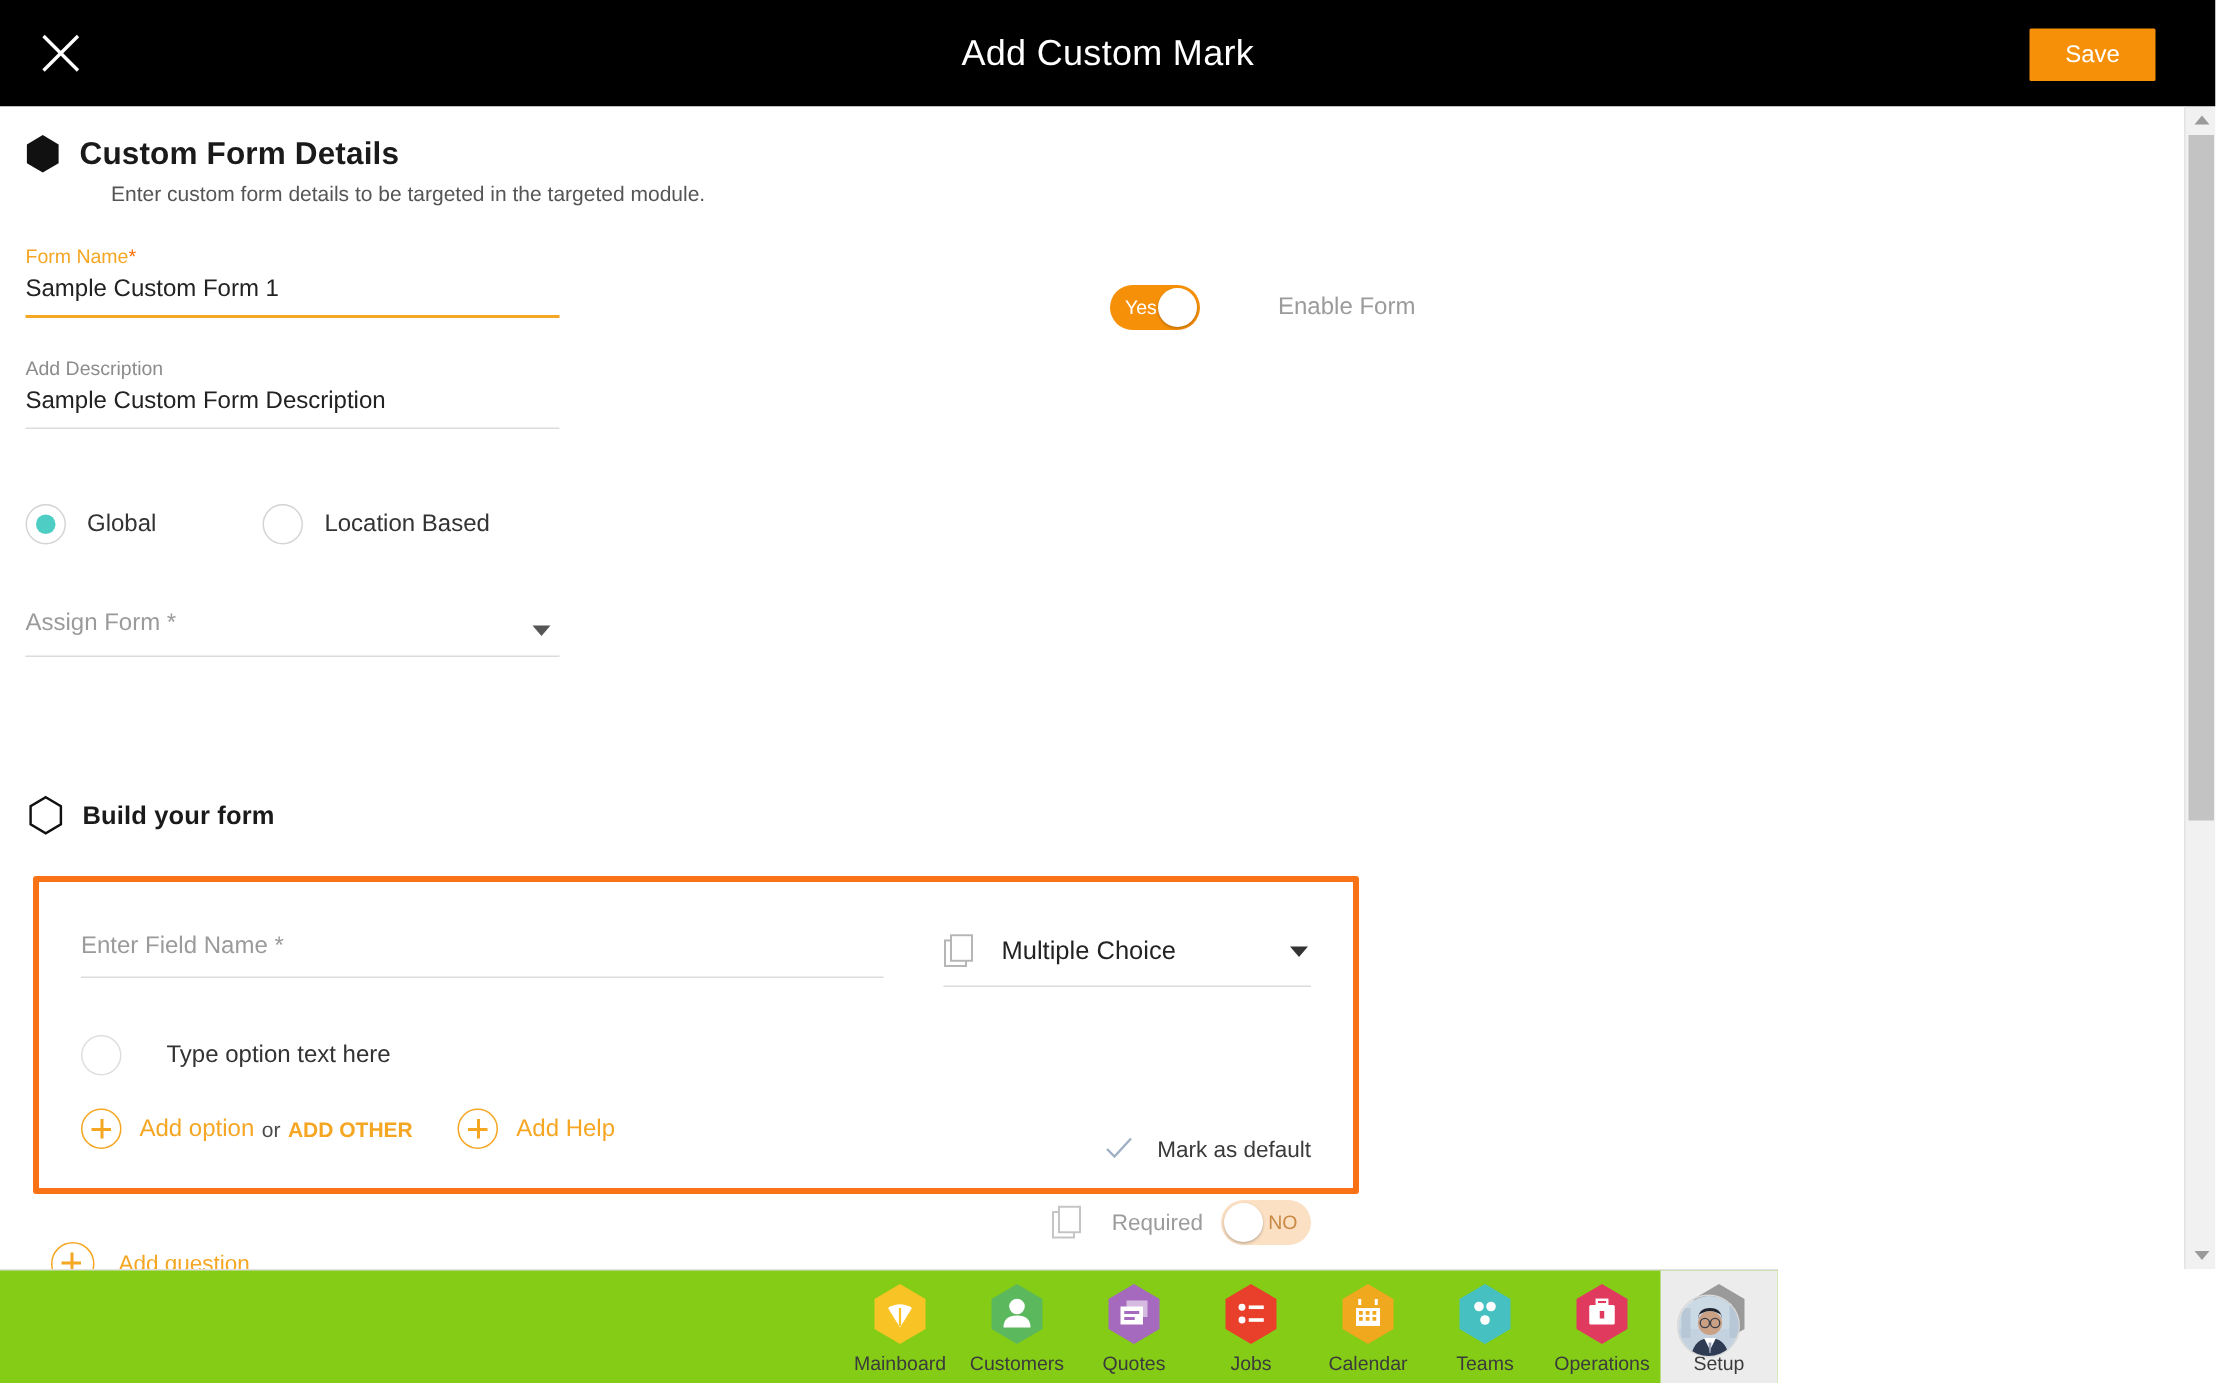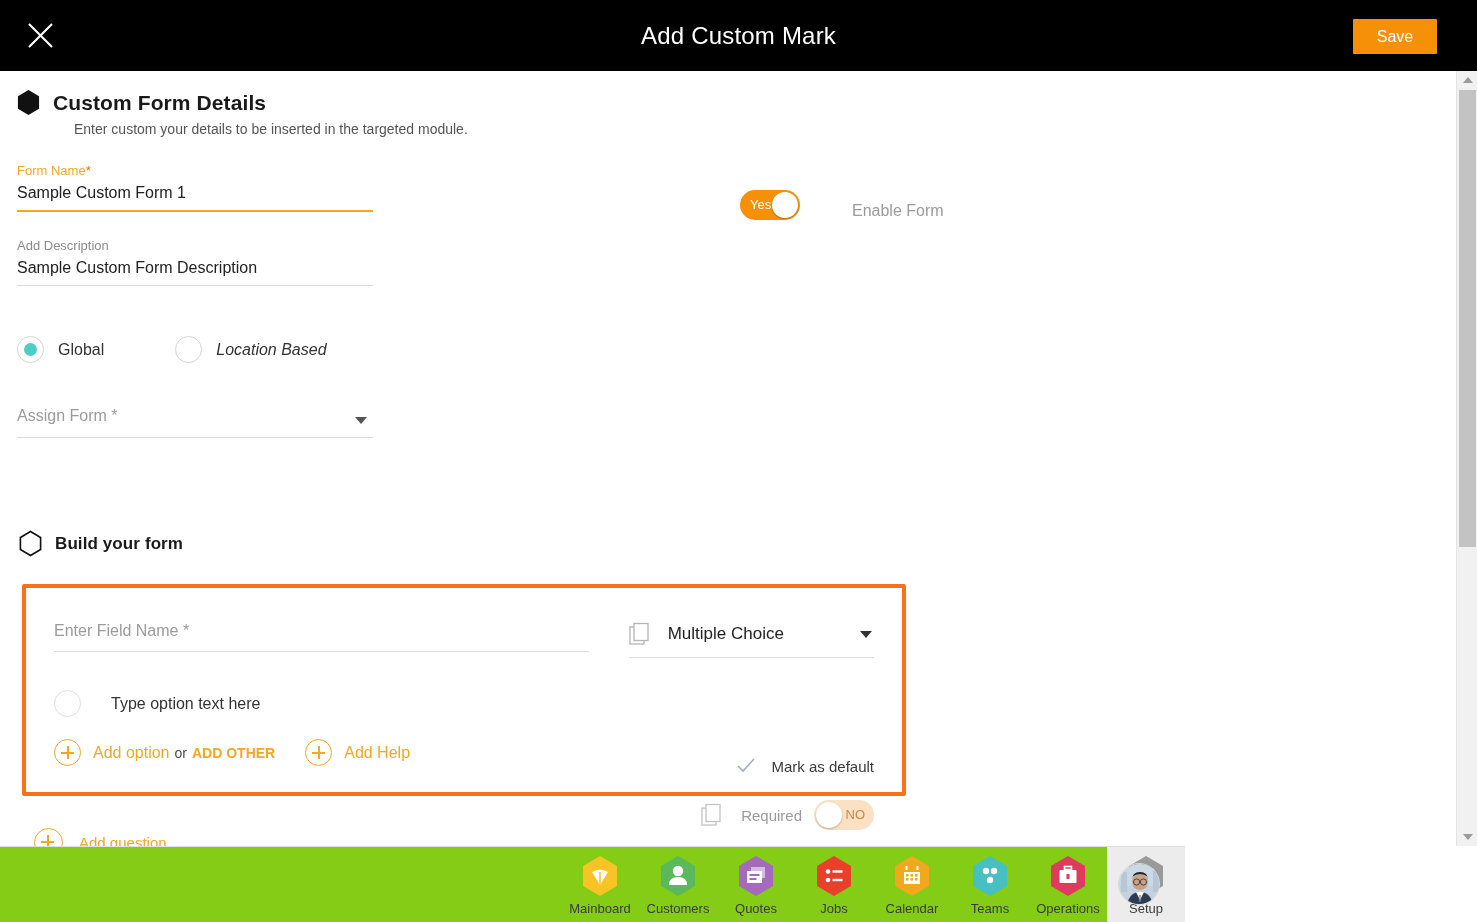--- a/index.html
+++ b/index.html
@@ -80,42 +80,42 @@
     font-size:16px; color:#222; padding-top:6px; padding-bottom:8px;
     min-height:24px;
   }
   .fld-underline { height:2px; background:#f5a623; }
   .fld-underline.grey { height:1px; background:#dcdcdc; }
   .fld-placeholder { font-size:16px; color:#9b9b9b; }
 
   
   .radio-row { display:flex; margin-top:50px; }
   .radio { display:flex; align-items:center; cursor:pointer; }
-  .radio + .radio { margin-left:71px;font-style:italic; }
+  .radio + .radio { margin-left:71px; }
   .radio-circle {
     width:27px; height:27px; border-radius:50%;
     border:1px solid #d4d4d4; background:#fff;
     display:flex; align-items:center; justify-content:center;
   }
   .radio-dot { width:13px; height:13px; border-radius:50%; background:#4ecdc4; }
   .radio-label { font-size:16px; color:#333; margin-left:14px; }
 
   
   .select-row { position:relative; margin-top:44px; cursor:pointer; }
   .select-caret {
     position:absolute; right:6px; top:10px;
     width:0; height:0;
     border-left:6px solid transparent; border-right:6px solid transparent;
     border-top:7px solid #555;
   }
 
   
   .toggle-row {
     position:absolute; left:740px; top:101px;
-    display:flex; align-items:flex-end;
+    display:flex; align-items:center;
   }
   .toggle {
     width:60px; height:30px; border-radius:15px; background:#f79009;
     position:relative; cursor:pointer; flex:0 0 60px;
   }
   .toggle .t-text {
     position:absolute; left:10px; top:0; line-height:30px;
     font-size:13px; color:#ffffff;
   }
   .toggle .knob {
@@ -227,21 +227,21 @@
 
   <div class="scroll-area">
     <div class="content">
 
       <div class="sect-head">
         <svg class="hexagon" viewBox="0 0 26 28">
           <polygon points="13,1 24,7.5 24,20.5 13,27 2,20.5 2,7.5" fill="#111111"></polygon>
         </svg>
         <div class="sect-title">Custom Form Details</div>
       </div>
-      <div class="sect-sub">Enter custom your details to be inserted in the targeted module.</div>
+      <div class="sect-sub">Enter custom form details to be targeted in the targeted module.</div>
 
       <div class="left-col">
 
         <div class="fld">
           <div class="fld-label">
             <span>Form Name</span><span class="req">*</span>
           </div>
           <div class="fld-value">Sample Custom Form 1</div>
           <div class="fld-underline"></div>
         </div>

